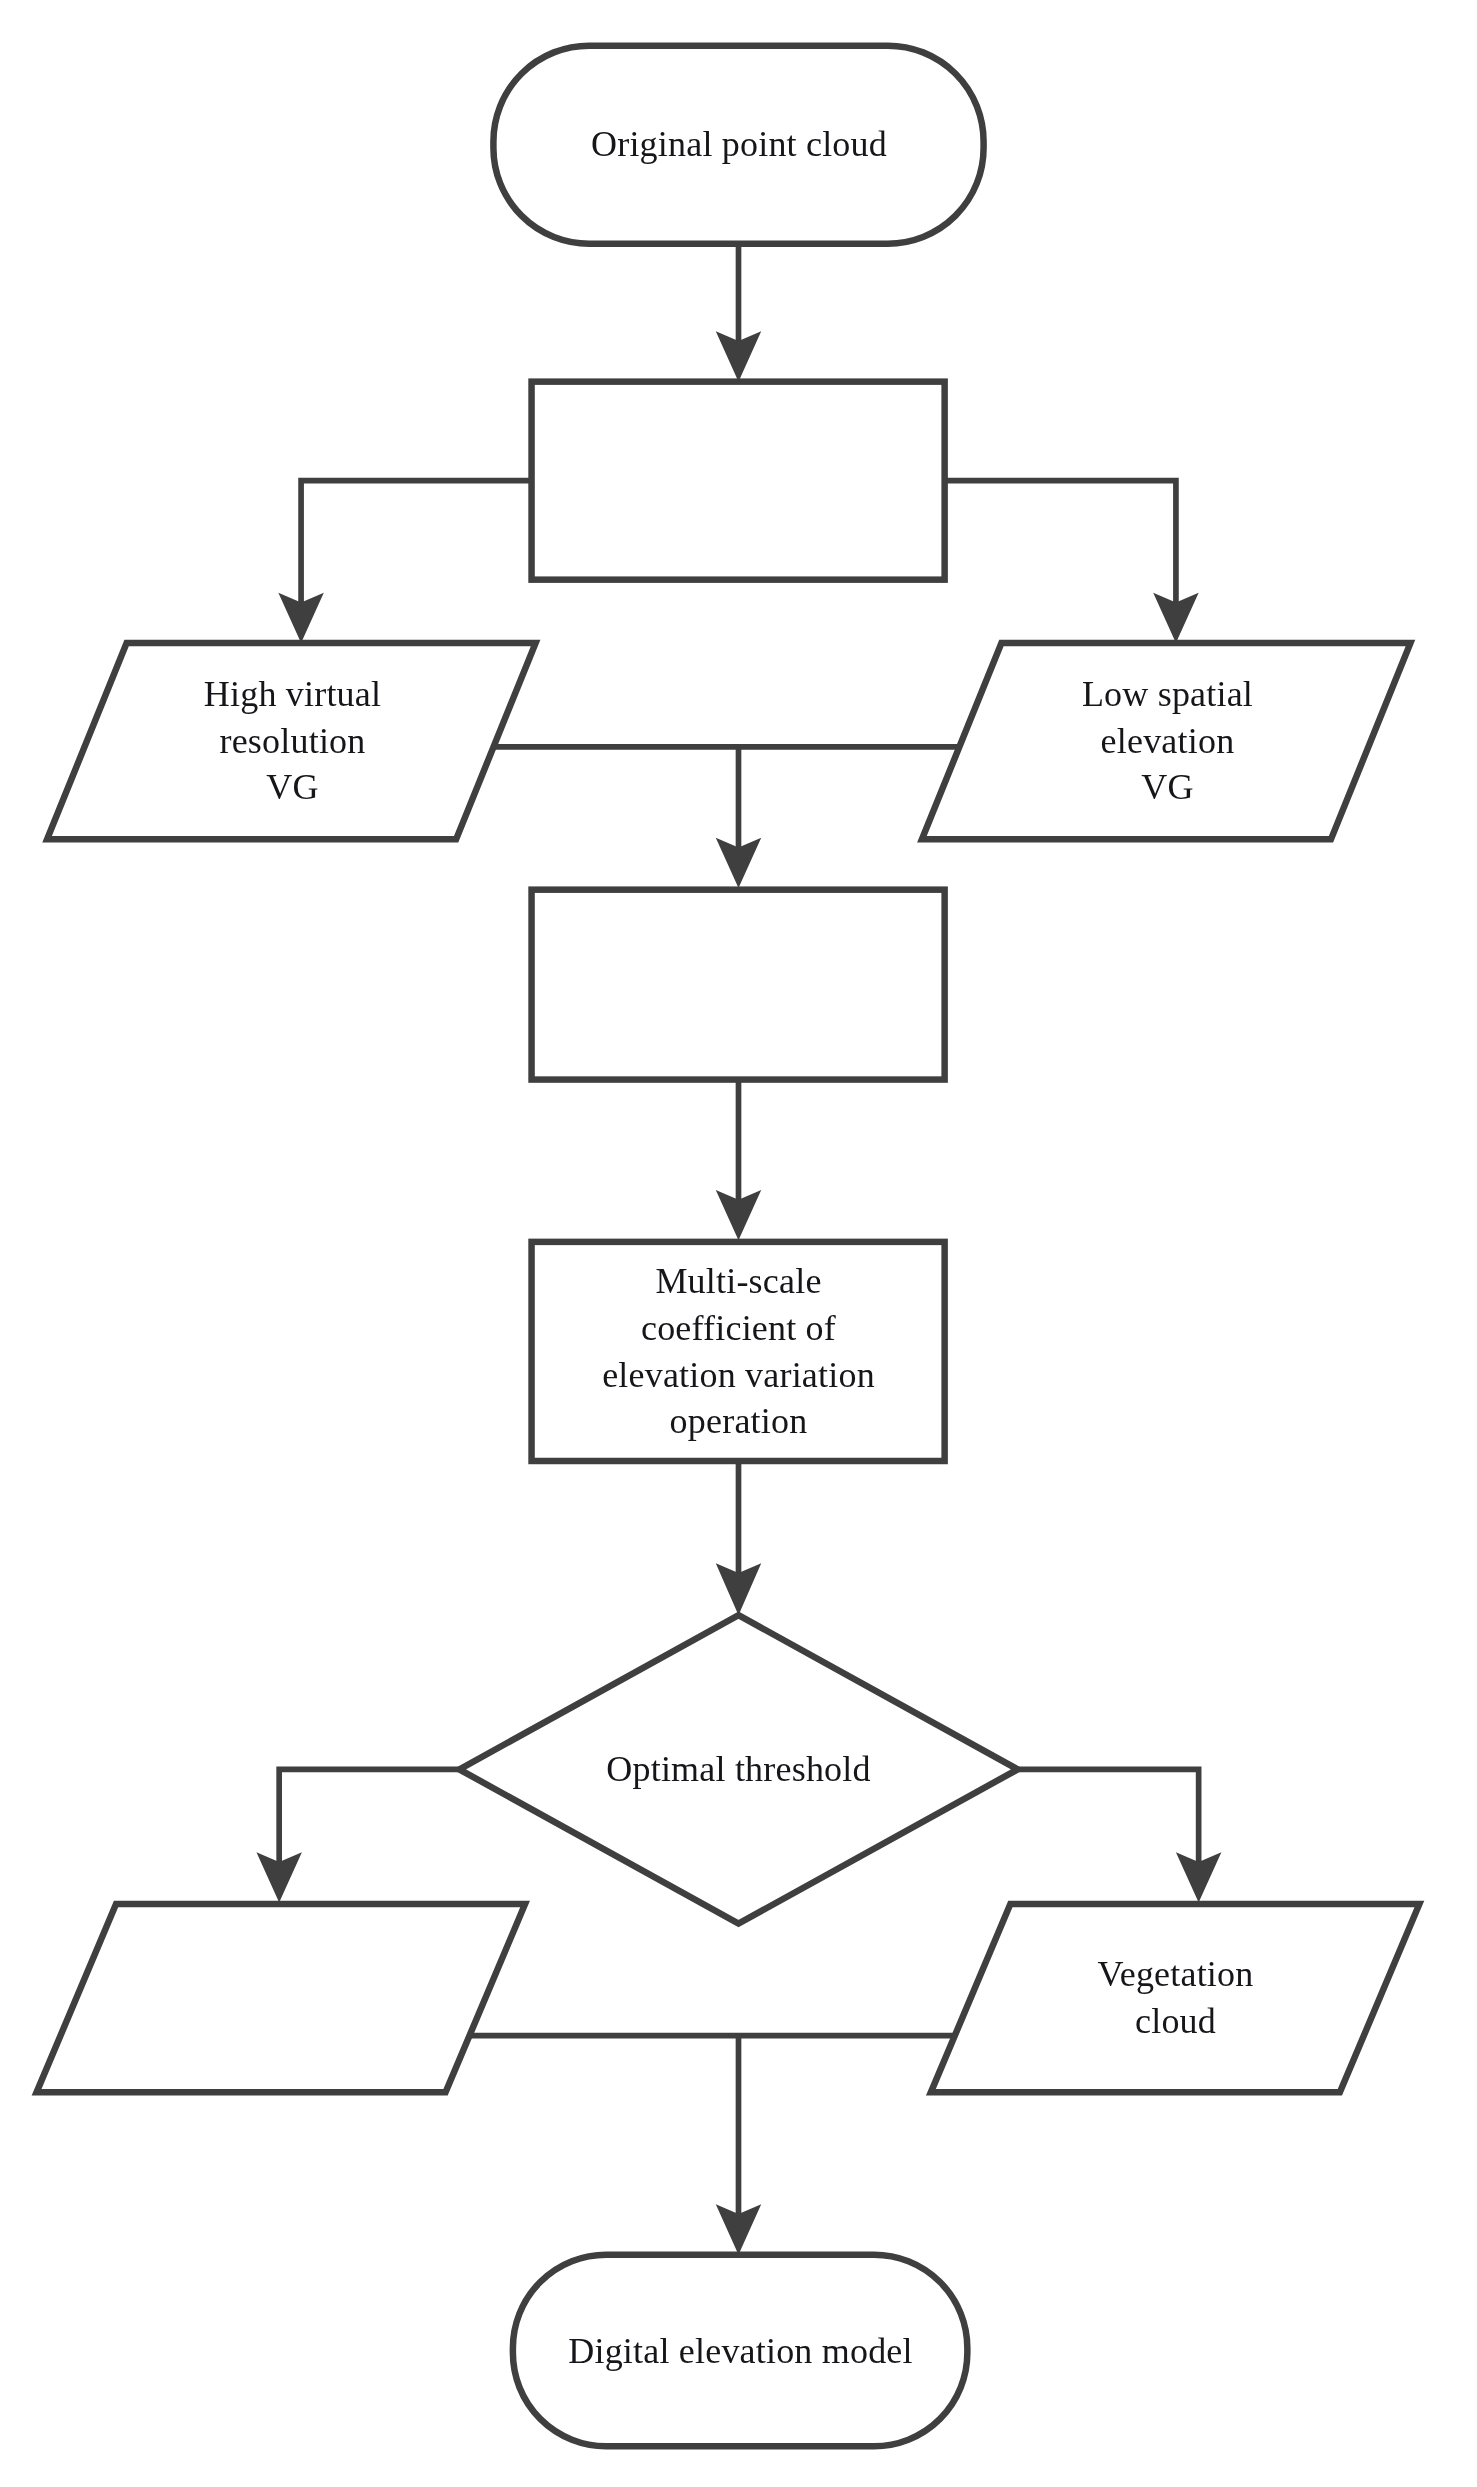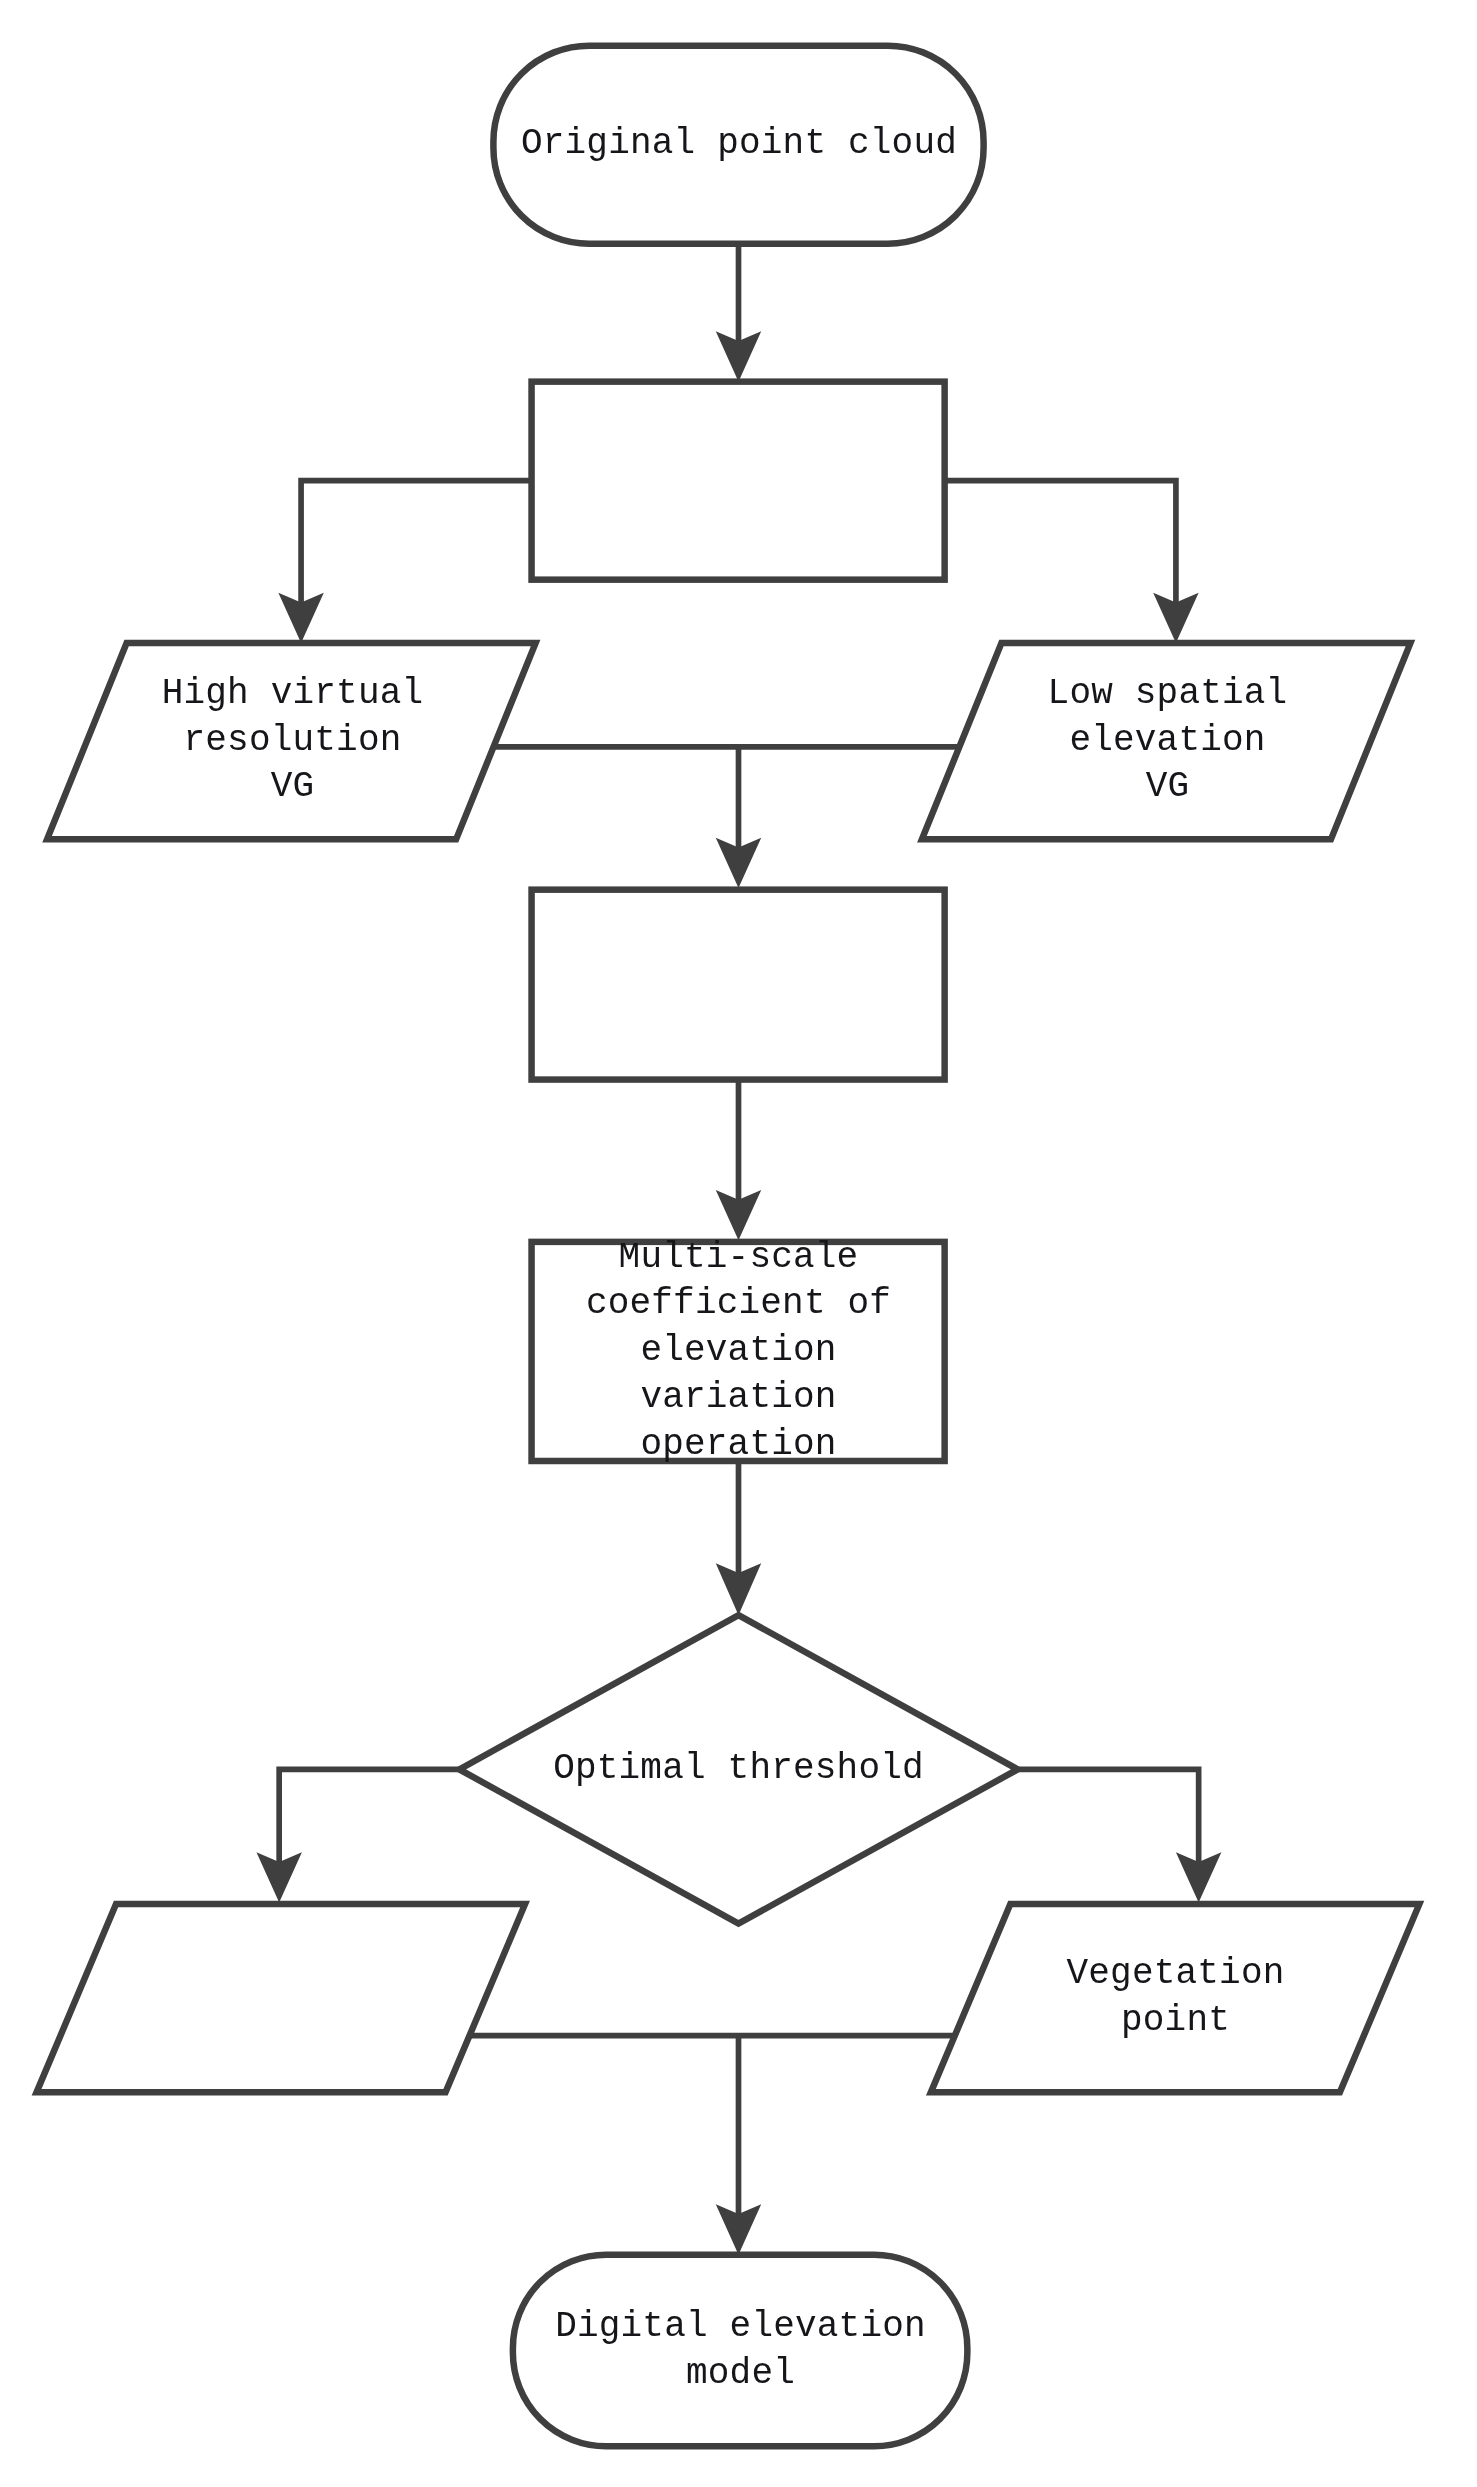--- a/index.html
+++ b/index.html
@@ -40,21 +40,21 @@
     fill: #3f3f3f;
     stroke: none;
   }
   .node-label {
     position: absolute;
     display: flex;
     align-items: center;
     justify-content: center;
     text-align: center;
     color: #16161a;
-    font-family: Liberation Mono, monospace;
+    font-family: Liberation Serif, serif;
     font-size: 36px;
     line-height: 1.30;
     letter-spacing: 0.2px;
     white-space: pre-line;
     pointer-events: none;
   }
 </style>
 </head>
 <body>
 
@@ -145,18 +145,18 @@
 
   <div class="node-label" style="left:503px; top:1737px; width:471px; height:65px;">Optimal threshold</div>
 
   <div class="node-label" style="left:532px; top:1242px; width:413px; height:219px;">Multi-scale
 coefficient of
 elevation variation
 operation</div>
 
 
   <div class="node-label" style="left:971px; top:1904px; width:409px; height:188px;">Vegetation
-point</div>
+cloud</div>
 
   <div class="node-label" style="left:513px; top:2255px; width:455px; height:192px;">Digital elevation model</div>
 
 </div>
 
 
 </body></html>

